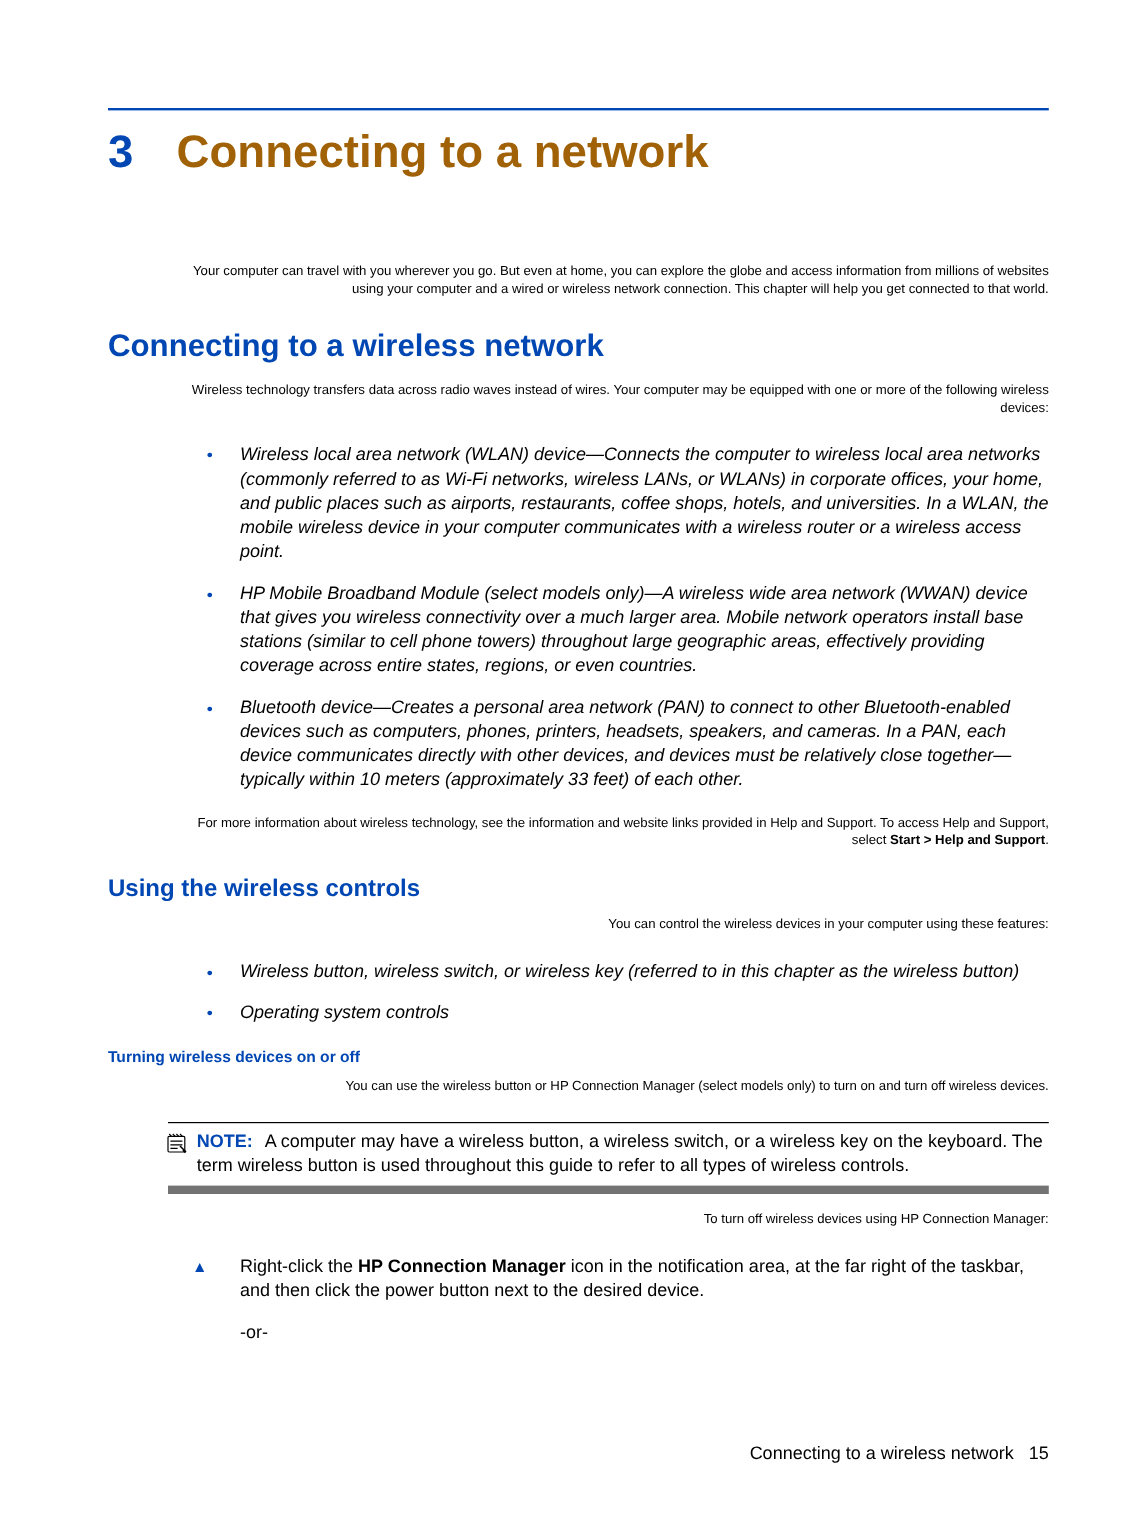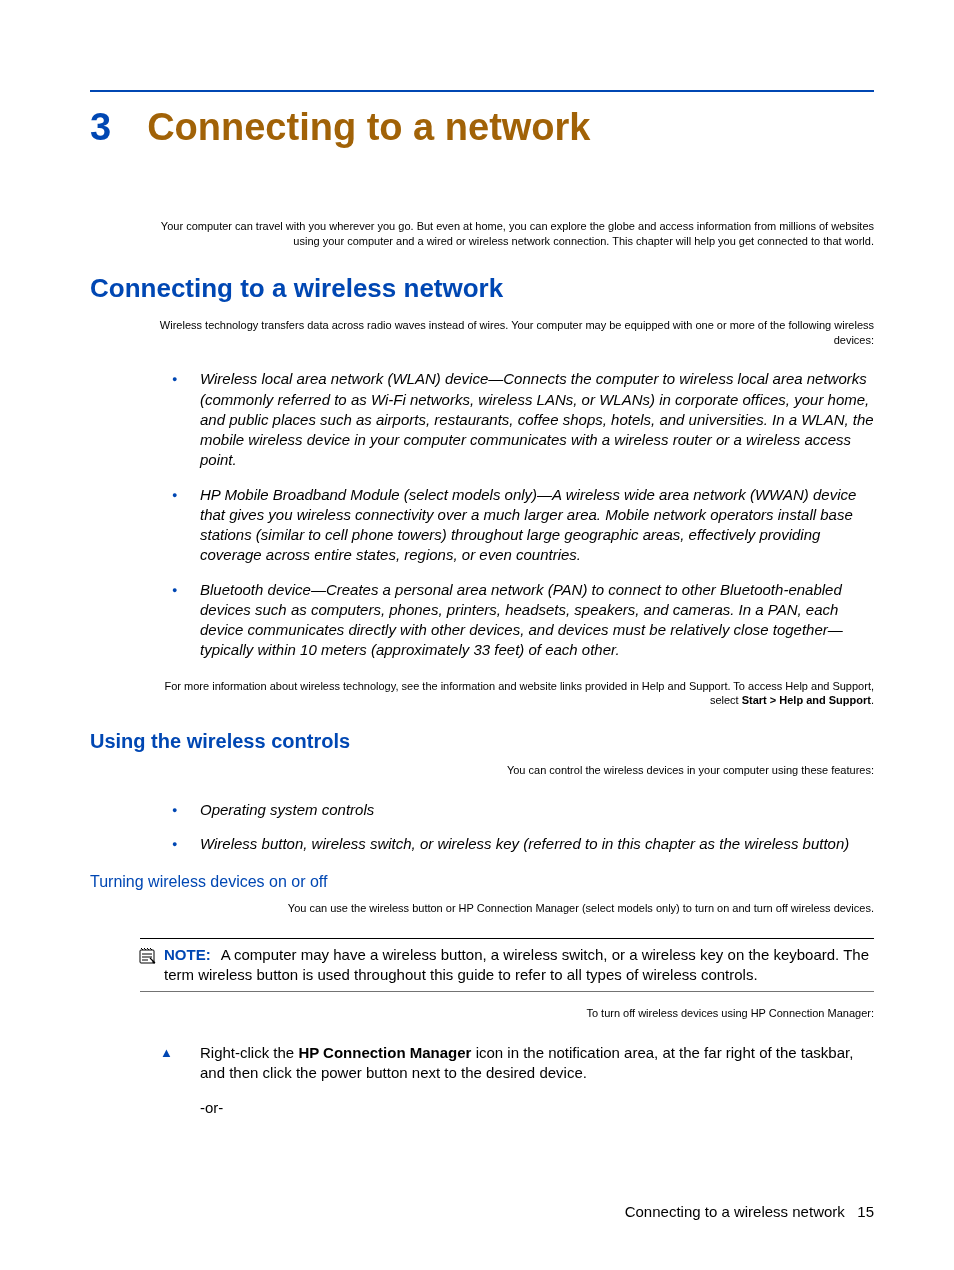--- a/index.html
+++ b/index.html
@@ -49,22 +49,22 @@
     margin: 24px 0 14px 0;
   }
   .h3 {
     color: #0047b3;
     font-size: 20px;
     font-weight: bold;
     margin: 22px 0 10px 0;
   }
   .h4 {
     color: #0047b3;
-    font-size: 16px;
-    font-weight: normal;
+    font-size: 13px;
+    font-weight: bold;
     margin: 18px 0 10px 0;
   }
   ul.bullets {
     margin: 0 0 18px 70px;
     padding-left: 40px;
     font-size: 15px;
     line-height: 1.35;
   }
   ul.bullets li {
     margin-bottom: 14px;
@@ -76,21 +76,21 @@
     content: "●";
     color: #0047b3;
     position: absolute;
     left: -28px;
     font-size: 9px;
     top: 4px;
   }
   .note-block {
     margin: 10px 0 14px 50px;
     border-top: 1px solid #000;
-    border-bottom: 1px solid #737373;
+    border-bottom: 7px solid #737373;
     padding: 6px 0;
     font-size: 15px;
     line-height: 1.35;
     display: flex;
     align-items: flex-start;
   }
   .note-icon {
     margin-right: 6px;
     margin-left: -2px;
     margin-top: 2px;
@@ -151,22 +151,22 @@
     <li>Bluetooth device—Creates a personal area network (PAN) to connect to other Bluetooth-enabled devices such as computers, phones, printers, headsets, speakers, and cameras. In a PAN, each device communicates directly with other devices, and devices must be relatively close together—typically within 10 meters (approximately 33 feet) of each other.</li>
   </ul>
 
   <div class="body-indent">
     <span>For more information about wireless technology, see the information and website links provided in Help and Support. To access Help and Support, select </span><span class="bold">Start &gt; Help and Support</span><span>.</span>
   </div>
 
   <div class="h3">Using the wireless controls</div>
   <div class="body-indent">You can control the wireless devices in your computer using these features:</div>
   <ul class="bullets">
+    <li>Wireless button, wireless switch, or wireless key (referred to in this chapter as the wireless button)</li>
     <li>Operating system controls</li>
-    <li>Wireless button, wireless switch, or wireless key (referred to in this chapter as the wireless button)</li>
   </ul>
 
   <div class="h4">Turning wireless devices on or off</div>
   <div class="body-indent">You can use the wireless button or HP Connection Manager (select models only) to turn on and turn off wireless devices.</div>
 
   <div class="note-block">
     <span class="note-icon">
       <svg width="20" height="18" viewBox="0 0 20 18">
         <rect x="2" y="3" width="14" height="13" rx="1" fill="none" stroke="#000" stroke-width="1"></rect>
         <path d="M3 1 l2 2 M6 1 l2 2 M9 1 l2 2 M12 1 l2 2" stroke="#000" stroke-width="1" fill="none"></path>

